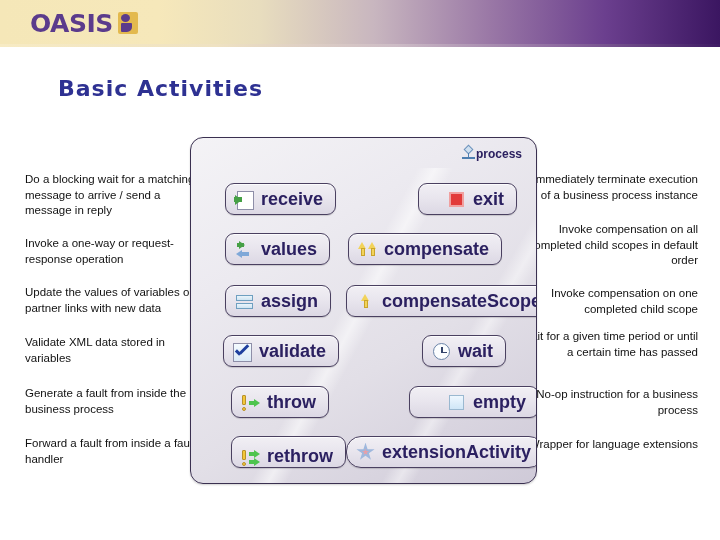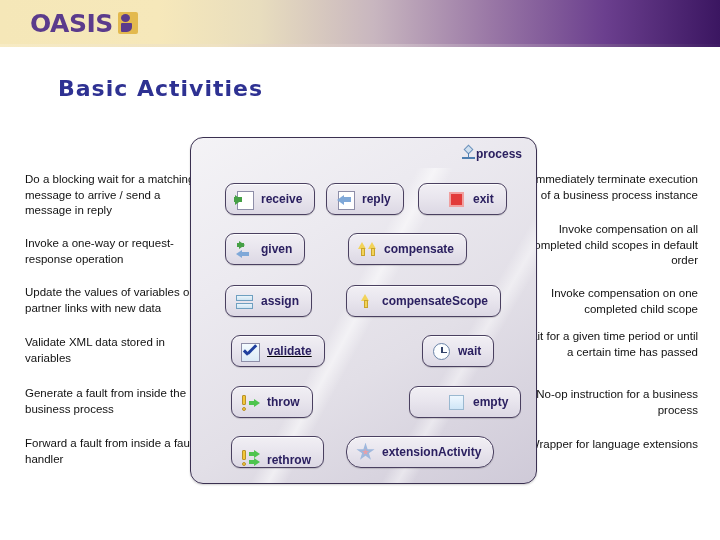--- a/index.html
+++ b/index.html
@@ -90,21 +90,21 @@
   
   .act{
     position:absolute;display:flex;align-items:center;gap:7px;
     height:32px;padding:0 12px 0 9px;
     border:1px solid #4a4060;border-radius:9px;
     background:linear-gradient(to bottom,#f1eff4 0%,#e9e6ee 45%,#dcd8e4 100%);
     box-shadow:0 1px 1px rgba(0,0,0,.15), inset 0 1px 0 rgba(255,255,255,.8);
     box-sizing:border-box;
   }
   .act-label{
-    font-size:12px;font-weight:bold;color:#2b2060;white-space:nowrap;
+    font-size:18px;font-weight:bold;color:#2b2060;white-space:nowrap;
     font-family:"Liberation Sans","DejaVu Sans",sans-serif;
   }
   .ico{position:relative;width:19px;height:19px;flex:0 0 19px;}
 
   
   .pg{position:absolute;right:0;top:1px;width:15px;height:17px;background:#ffffff;border:1px solid #8e8ea8;}
   .arrow-r{
     position:absolute;left:0;top:5px;width:0;height:0;
     border-top:5px solid transparent;border-bottom:5px solid transparent;border-left:7px solid #46a046;
   }
@@ -213,44 +213,36 @@
 
     <div class="act" style="left:34px;top:45px;">
       <span class="ico">
         <span class="pg"></span>
           <span class="arrow-r-tail"></span>
           <span class="arrow-r"></span>
       </span>
       <span class="act-label">receive</span>
     </div>
 
-    <div class="act" style="left:135px;top:45px;">
-      <span class="ico">
-        <span class="pg"></span>
-          <span class="arrow-l-tail"></span>
-          <span class="arrow-l"></span>
-      </span>
-      <span class="act-label">reply</span>
-    </div>
 
     <div class="act" style="left:227px;top:45px;padding-left:28px;">
       <span class="ico">
           <span class="sq-red"></span>
         </span>
       <span class="act-label">exit</span>
     </div>
 
     <div class="act" style="left:34px;top:95px;">
       <span class="ico">
         <span class="inv-gt"></span>
           <span class="inv-g"></span>
         <span class="inv-bt"></span>
           <span class="inv-b"></span>
       </span>
-      <span class="act-label">given</span>
+      <span class="act-label">values</span>
     </div>
 
     <div class="act" style="left:157px;top:95px;">
       <span class="ico">
         <span class="up" style="left:0px;"></span>
           <span class="up-tail" style="left:2.5px;"></span>
         <span class="up" style="left:10px;"></span>
           <span class="up-tail" style="left:12.5px;"></span>
       </span>
       <span class="act-label">compensate</span>
@@ -265,21 +257,21 @@
     </div>
 
     <div class="act" style="left:155px;top:147px;">
       <span class="ico">
         <span class="up" style="left:5px;"></span>
           <span class="up-tail" style="left:7.5px;"></span>
       </span>
       <span class="act-label">compensateScope</span>
     </div>
 
-    <div class="act" style="left:40px;top:197px;text-decoration:underline;">
+    <div class="act" style="left:32px;top:197px;">
       <span class="ico">
         <span class="pg" style="left:0;right:auto;width:17px;background:linear-gradient(to bottom,#f4fbff,#dceaf6);"></span>
         <span class="chk"></span>
       </span>
       <span class="act-label">validate</span>
     </div>
 
     <div class="act" style="left:231px;top:197px;">
       <span class="ico">
           <span class="clock"></span>

